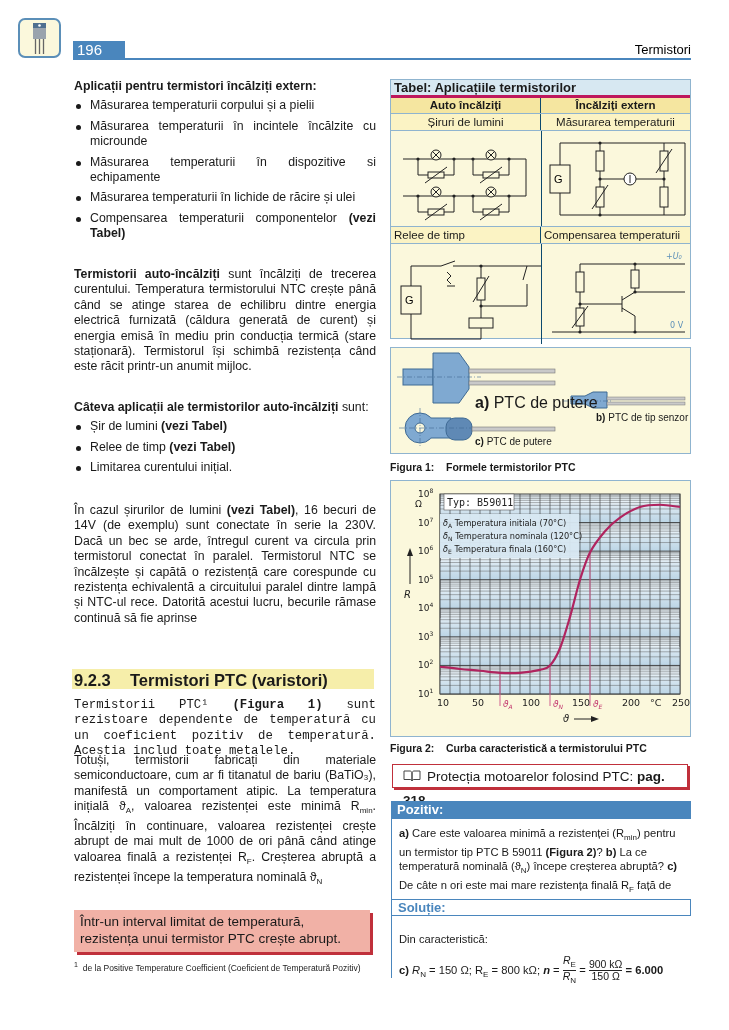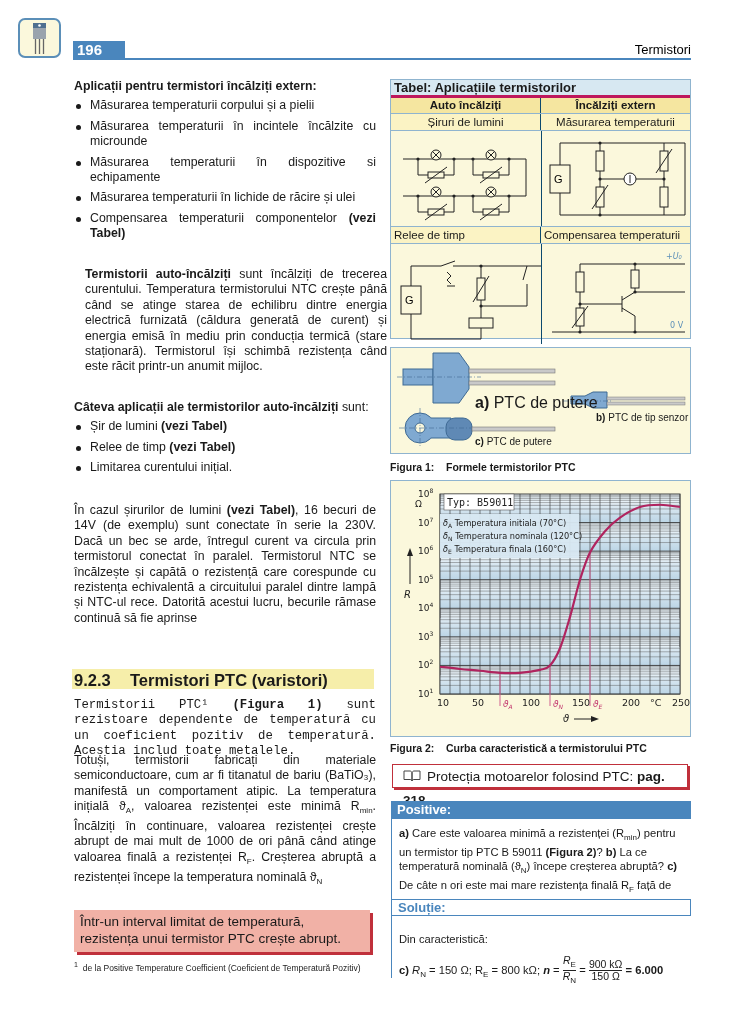--- a/index.html
+++ b/index.html
@@ -1,20 +1,20 @@
 <!DOCTYPE html>
 <html><head>
 <meta charset="utf-8">
 <style>
   html,body{margin:0;padding:0;background:#ffffff;}
   body{width:729px;height:1030px;position:relative;overflow:hidden;font-family:"Liberation Sans",sans-serif;color:#1a1a1a;}
   .abs{position:absolute;}
   
   .logo{left:18px;top:18px;width:43px;height:40px;border:2px solid #5b8fb8;border-radius:7px;background:#fbf8dc;box-sizing:border-box;}
-  .pagenum{left:73px;top:41px;width:52px;height:18px;background:#4a86bd;color:#fff;font-weight:bold;font-size:15px;line-height:18px;padding-left:4px;box-sizing:border-box;}
+  .pagenum{left:73px;top:41px;width:52px;height:18px;background:#4a86bd;color:#fff;font-weight:normal;font-size:15px;line-height:18px;padding-left:4px;box-sizing:border-box;}
   .hline{left:73px;top:58px;width:618px;height:2px;background:#4a86bd;}
   .chapter{right:38px;top:42px;font-size:13px;color:#000000;}
   
   .col{left:74px;width:302px;font-size:12.3px;line-height:15.4px;}
   .col p{margin:0;text-align:justify;}
   .h{font-weight:bold;}
   ul.bl{list-style:none;margin:4px 0 0 0;padding:0;}
   ul.bl li{position:relative;padding-left:16px;margin-bottom:5px;text-align:justify;}
   ul.bl li::before{content:"";position:absolute;left:2px;top:6px;width:5px;height:5px;border-radius:50%;background:#1a1a1a;}
   b{font-weight:bold;}
@@ -67,21 +67,21 @@
   <p class="h">Aplicații pentru termistori încălziți extern:</p>
   <ul class="bl">
     <li>Măsurarea temperaturii corpului și a pielii</li>
     <li>Măsurarea temperaturii în incintele încălzite cu microunde</li>
     <li>Măsurarea temperaturii în dispozitive si echipamente</li>
     <li>Măsurarea temperaturii în lichide de răcire și ulei</li>
     <li><span>Compensarea temperaturii componentelor</span> <b>(vezi Tabel)</b></li>
   </ul>
 </div>
 
-<div class="abs col" style="top:267px;margin-left:11px;">
+<div class="abs col" style="top:267px;">
   <p><b>Termistorii auto-încălziți</b><span> sunt încălziți de trecerea curentului. Temperatura termistorului NTC crește până când se atinge starea de echilibru dintre energia electrică furnizată (căldura generată de curent) și energia emisă în mediu prin conducția termică (stare staționară). Termistorul își schimbă rezistența când este răcit printr-un anumit mijloc.</span></p>
 </div>
 
 <div class="abs col" style="top:400px;">
   <p><b>Câteva aplicații ale termistorilor auto-încălziți</b><span> sunt:</span></p>
   <ul class="bl">
     <li><span>Șir de lumini </span><b>(vezi Tabel)</b></li>
     <li><span>Relee de timp </span><b>(vezi Tabel)</b></li>
     <li><span>Limitarea curentului inițial.</span></li>
   </ul>
@@ -423,21 +423,21 @@
   </svg>
 </div>
 <div class="abs cap" style="left:390px;top:742px;"><span class="lbl">Figura 2:</span><span>Curba caracteristică a termistorului PTC</span></div>
 
 <div class="abs ref">
   <svg width="18" height="13" viewBox="0 0 18 13" style="vertical-align:-1px;margin-right:6px;">
     <path d="M1 2h6c1 0 2 1 2 2v8c0-1-1-1.5-2-1.5h-6z M17 2h-6c-1 0-2 1-2 2v8c0-1 1-1.5 2-1.5h6z" fill="none" stroke="#444" stroke-width="1"></path>
   </svg><span>Protecția motoarelor folosind PTC: </span><b>pag. 318</b>
 </div>
 
-<div class="abs ex-h">Positive:</div>
+<div class="abs ex-h">Pozitiv:</div>
 <div class="abs ex-body">
   <b>a)</b><span> Care este valoarea minimă a rezistenței (R</span><sub>min</sub><span>) pentru un termistor tip PTC B 59011 </span><b>(Figura 2)</b><span>? </span><b>b)</b><span> La ce temperatură nominală (ϑ</span><sub>N</sub><span>) începe creșterea abruptă? </span><b>c)</b><span> De câte n ori este mai mare rezistența finală R</span><sub>F</sub><span> față de R</span><sub>N</sub><span>?</span>
 </div>
 <div class="abs sol-h">Soluție:</div>
 <div class="abs sol-body">
   <div>Din caracteristică:</div>
   <div style="margin-top:9px;white-space:nowrap;">
     <b>c)</b><i> R</i><sub>N</sub><span> = 150 Ω; R</span><sub>E</sub><span> = 800 kΩ; </span><b><i>n</i></b><span> = </span>
     <span class="frac">
         <span><i>R</i><sub>E</sub></span>

